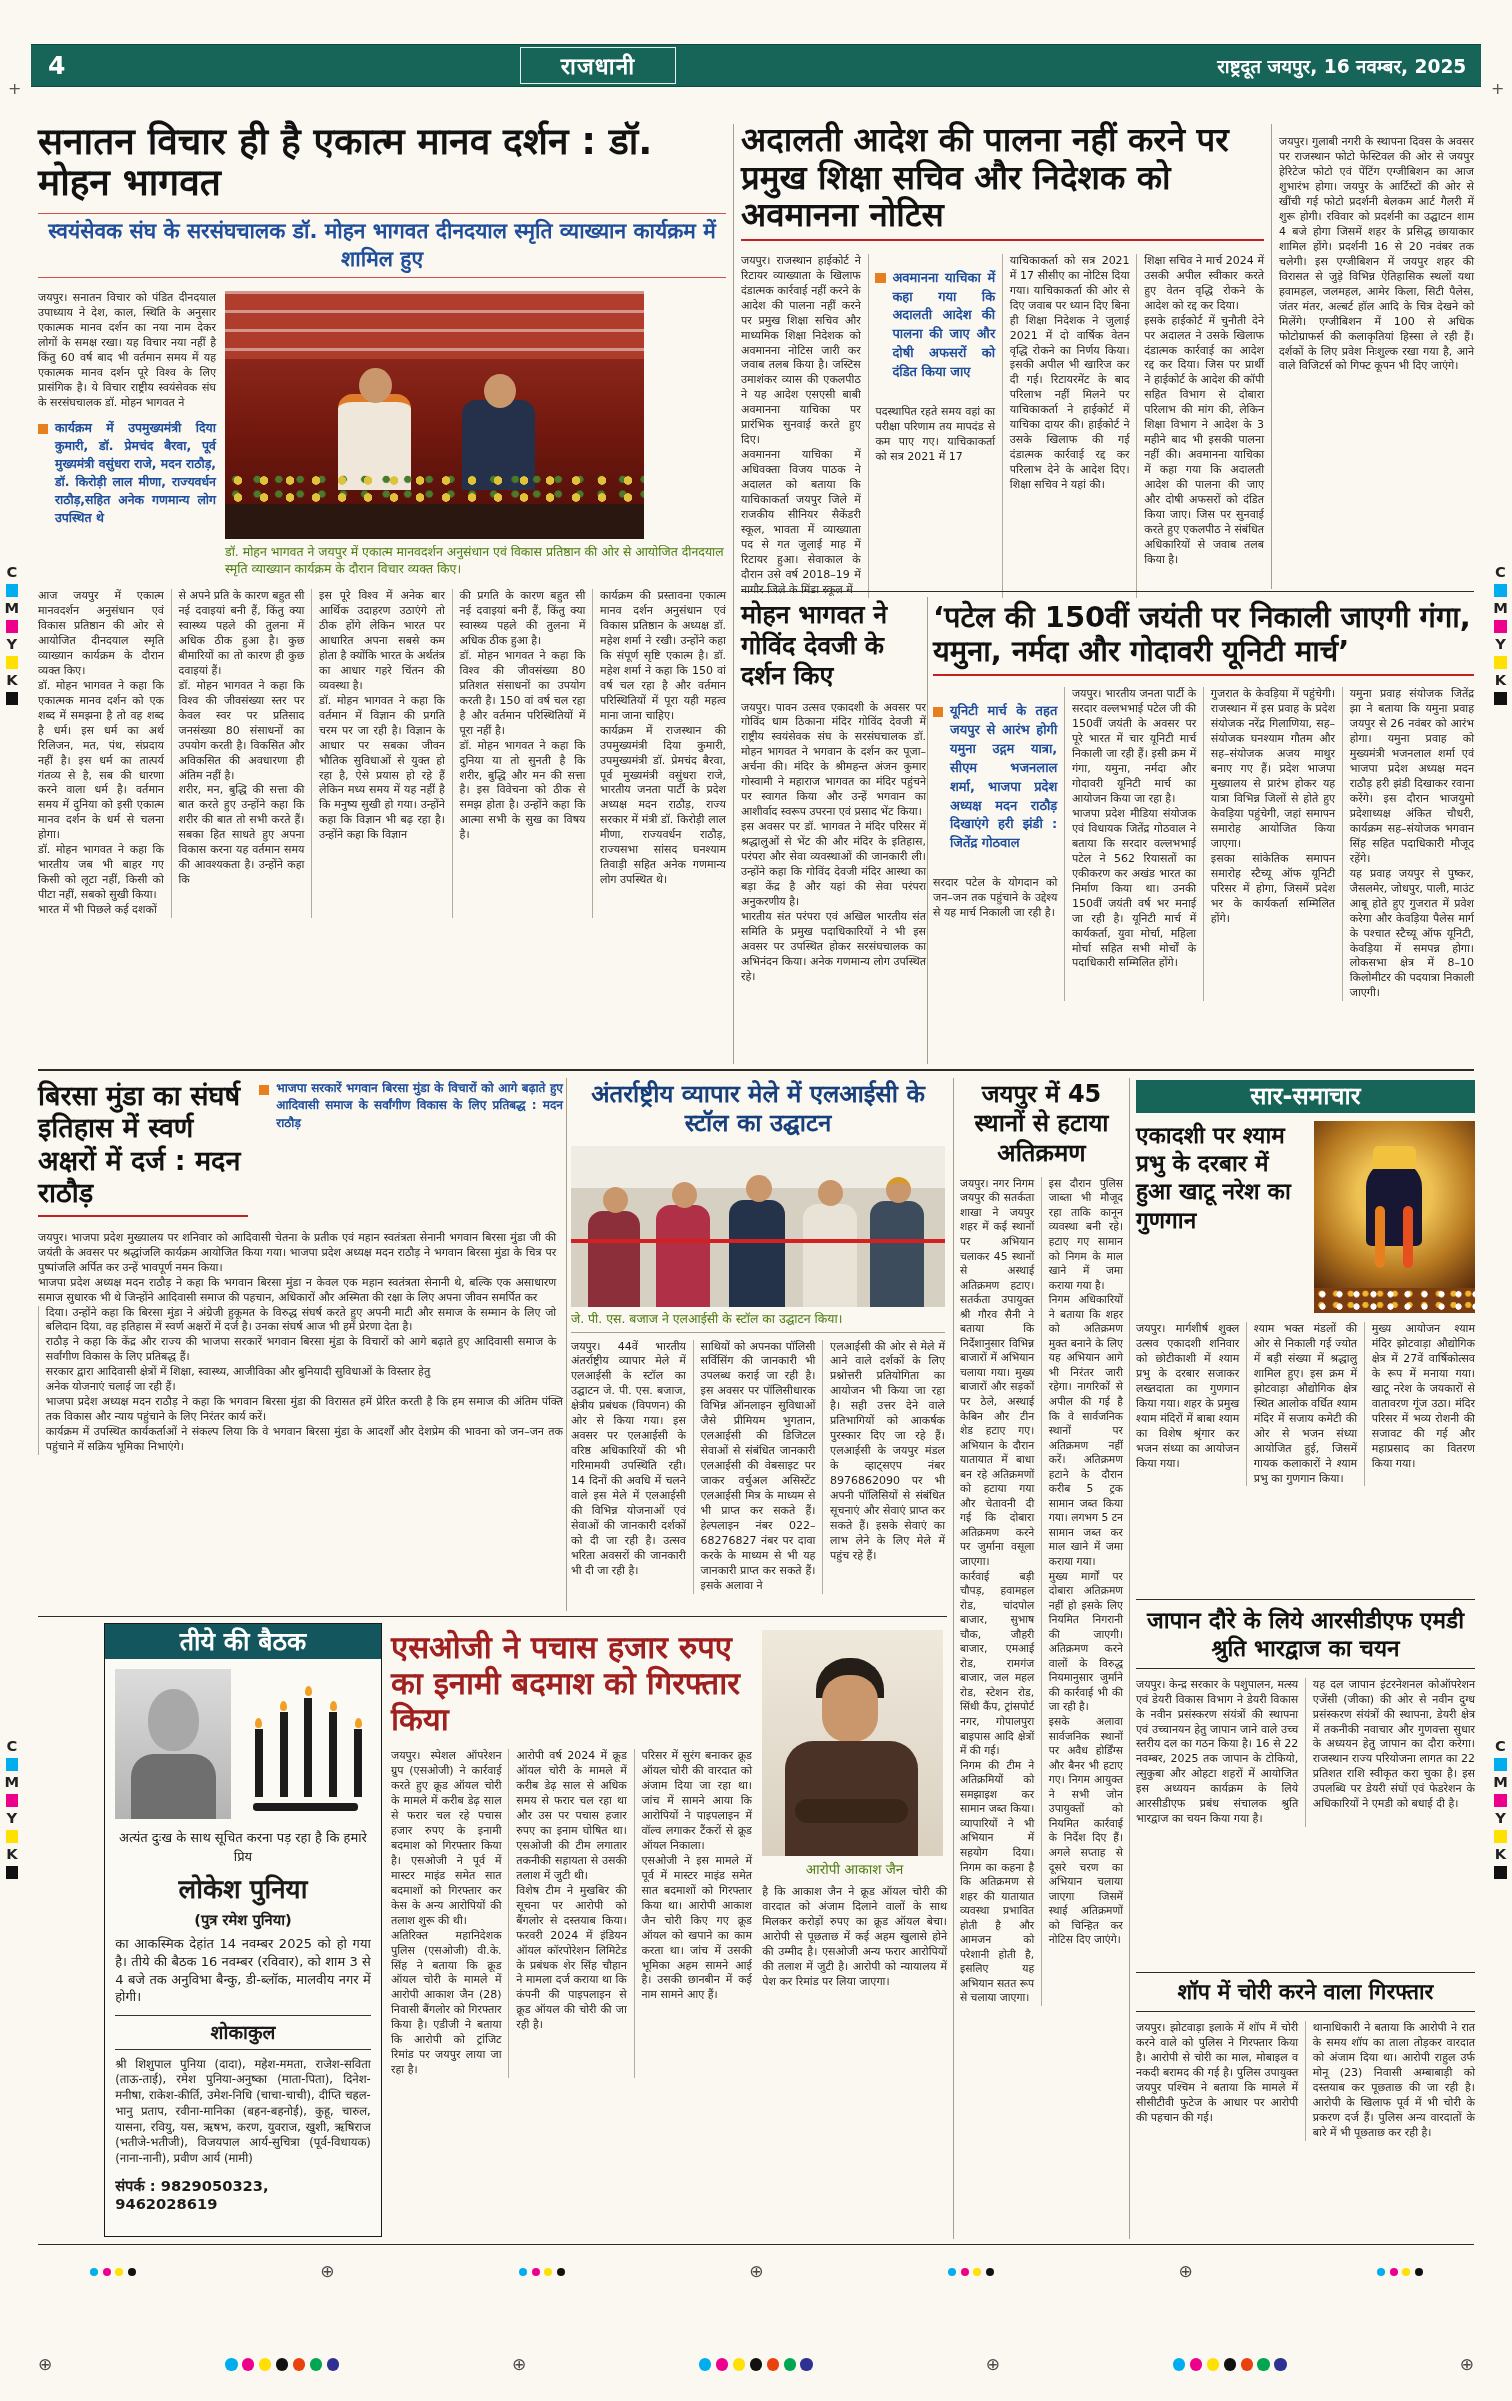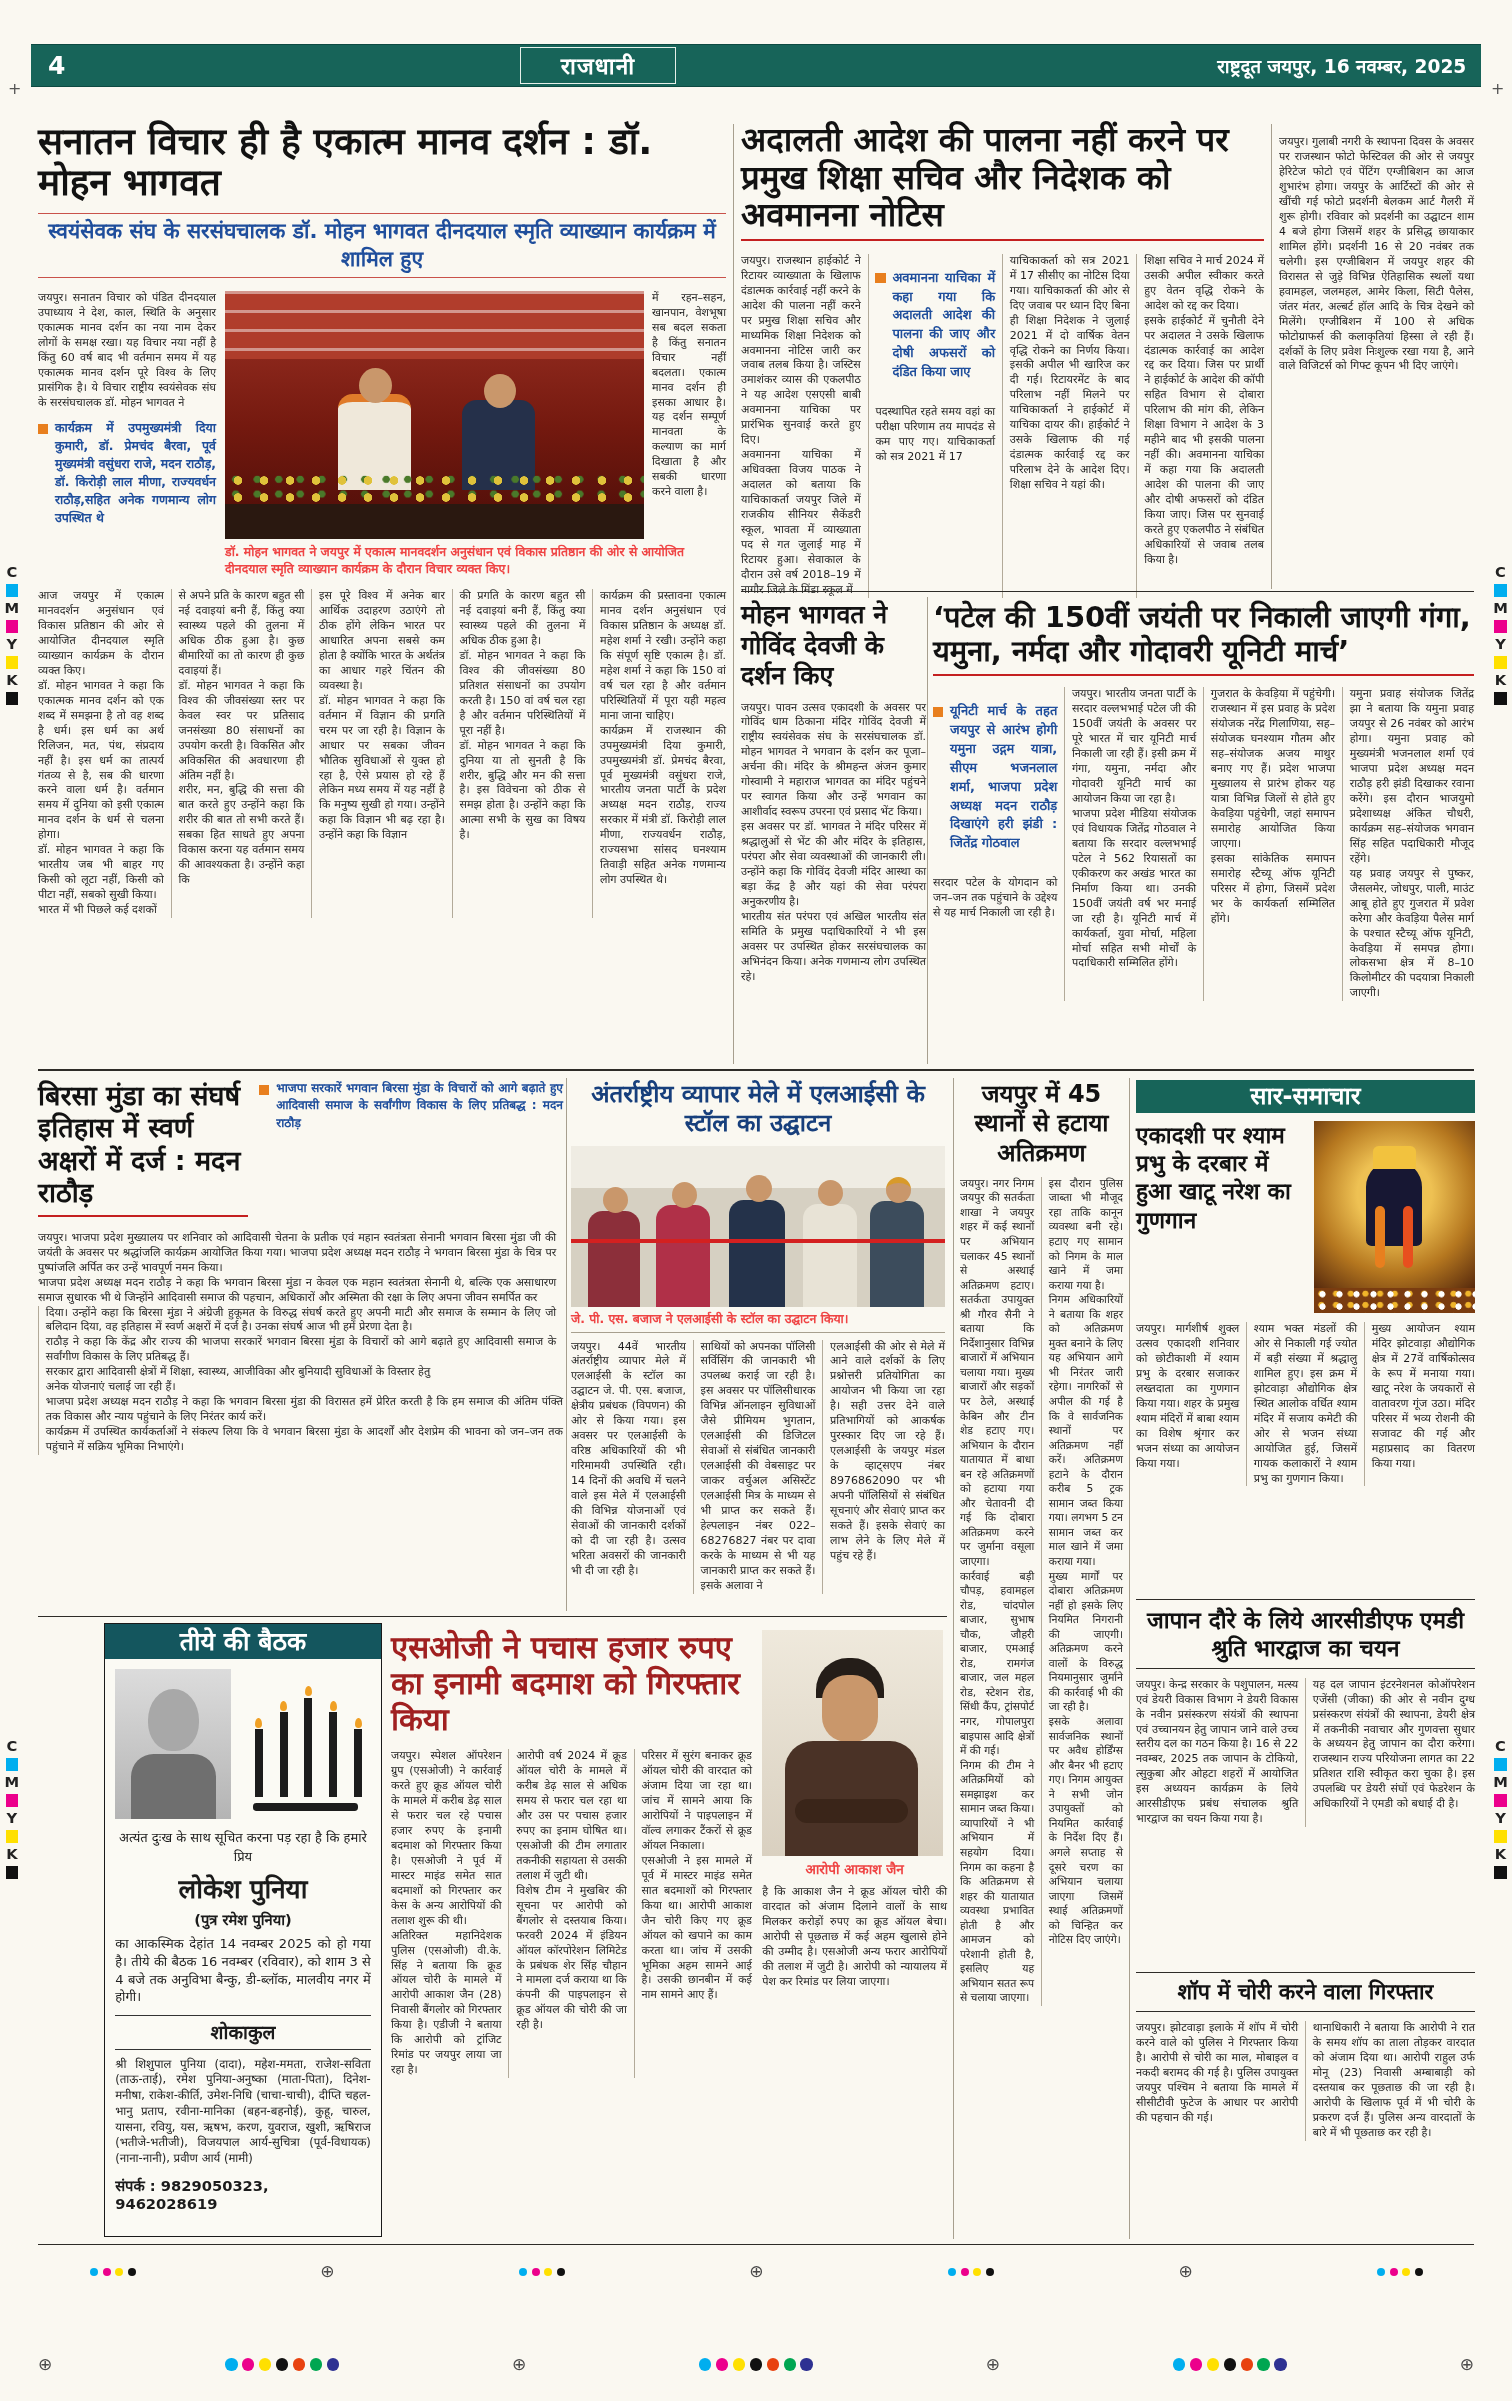--- a/index.html
+++ b/index.html
@@ -16,21 +16,21 @@
   .m-right { width:395px; text-align:right; padding-right:14.7px; font-size:18.6px; font-weight:bold; }
 
   .article { position:absolute; }
   .hl { font-weight:bold; color:#121212; }
   .bodytext, .col { font-size:11px; line-height:1.36; text-align:justify; white-space:pre-line; color:#1e1e1e; }
   .cols { display:flex; }
   .col { flex:1; padding:0 6.8px; }
   .col:first-child { padding-left:0; }
   .col:last-child { padding-right:0; }
   .col + .col { border-left:0.6px solid #b2aa99; }
-  .caption { font-size:12.4px; font-weight:bold; line-height:1.3; color:#ef4444; }
+  .caption { font-size:12.4px; font-weight:normal; line-height:1.3; color:#4d7c0f; }
   .highlight { display:flex; gap:6.8px; }
   .hl-sq { width:10.2px; height:10.2px; background:#e87f1e; flex:none; margin-top:4.5px; }
   .hl-blue { color:#1f4e9c; font-weight:bold; font-size:13px; line-height:1.45; text-align:justify; white-space:pre-line; }
   .red-underline { border-bottom:2.3px solid #c42020; padding-bottom:5.6px; }
   .rule-h { position:absolute; background:#2e2c28; }
   .rule-v { position:absolute; background:#a79f8e; width:0.6px; }
 
   
   .photo { position:relative; overflow:hidden; background:#8a8a8a; flex:none; }
   .abs { position:absolute; }
@@ -110,21 +110,20 @@
         <div style="display:flex; gap:8px;">
           <div class="photo bhagwat-photo">
             <div class="abs bh-banner" style=""></div>
             <div class="person" style="left:113px; bottom:49px; width:73px; height:96px; background:#efe8da; border-top:8px solid #e07b2a;"></div>
             <div class="head" style="left:134px; bottom:136px; width:33px; height:35px;"></div>
             <div class="person" style="left:237px; bottom:49px; width:73px; height:90px; background:#25304a;"></div>
             <div class="head" style="left:259px; bottom:131px; width:32px; height:34px;"></div>
             <div class="abs bh-flowers"></div>
             <div class="abs" style="left:0; bottom:0; width:100%; height:35px; background:#2a1810;"></div>
           </div>
-          <div class="bodytext" style="flex:1;">में रहन–सहन, खानपान, वेशभूषा सब बदल सकता है किंतु सनातन विचार नहीं बदलता। एकात्म मानव दर्शन ही इसका आधार है। यह दर्शन सम्पूर्ण मानवता के कल्याण का मार्ग दिखाता है और सबकी धारणा करने वाला है।</div>
         </div>
         <div class="caption" style="margin-top:5.6px;">डॉ. मोहन भागवत ने जयपुर में एकात्म मानवदर्शन अनुसंधान एवं विकास प्रतिष्ठान की ओर से आयोजित दीनदयाल स्मृति व्याख्यान कार्यक्रम के दौरान विचार व्यक्त किए।</div>
       </div>
     </div>
 
     <div class="cols" style="margin-top:12.4px;">
       <div class="col">आज जयपुर में एकात्म मानवदर्शन अनुसंधान एवं विकास प्रतिष्ठान की ओर से आयोजित दीनदयाल स्मृति व्याख्यान कार्यक्रम के दौरान व्यक्त किए।
 डॉ. मोहन भागवत ने कहा कि एकात्मक मानव दर्शन को एक शब्द में समझना है तो वह शब्द है धर्म। इस धर्म का अर्थ रिलिजन, मत, पंथ, संप्रदाय नहीं है। इस धर्म का तात्पर्य गंतव्य से है, सब की धारणा करने वाला धर्म है। वर्तमान समय में दुनिया को इसी एकात्म मानव दर्शन के धर्म से चलना होगा।
 डॉ. मोहन भागवत ने कहा कि भारतीय जब भी बाहर गए किसी को लूटा नहीं, किसी को पीटा नहीं, सबको सुखी किया।
 भारत में भी पिछले कई दशकों</div>

